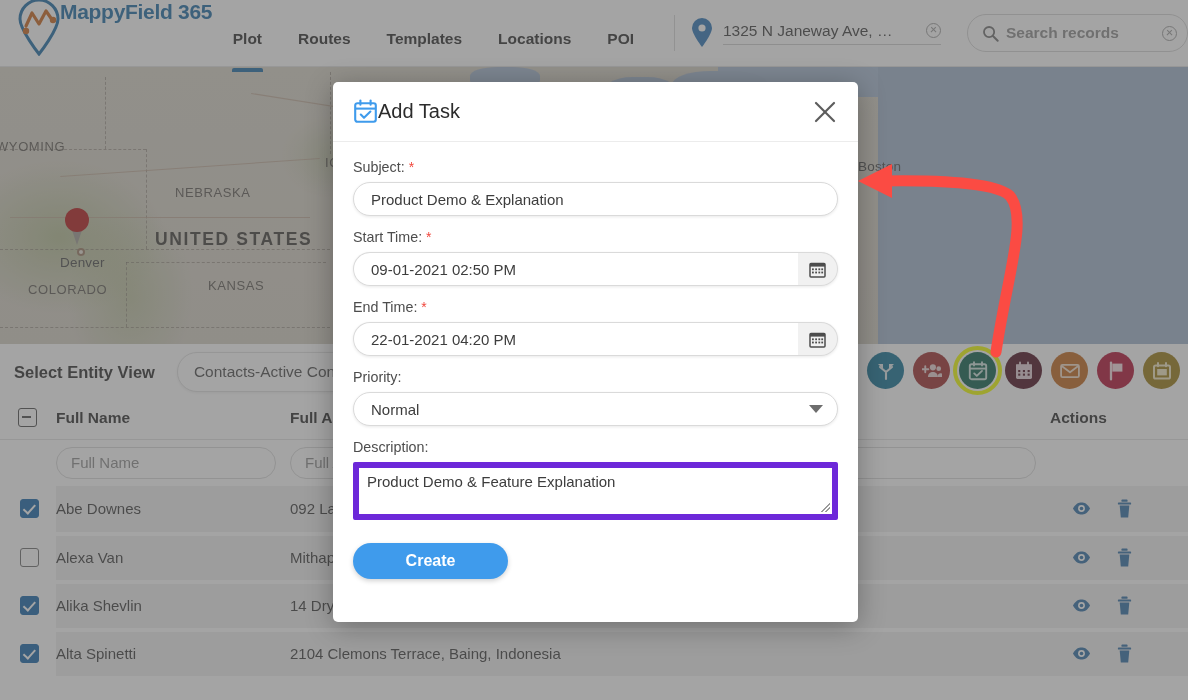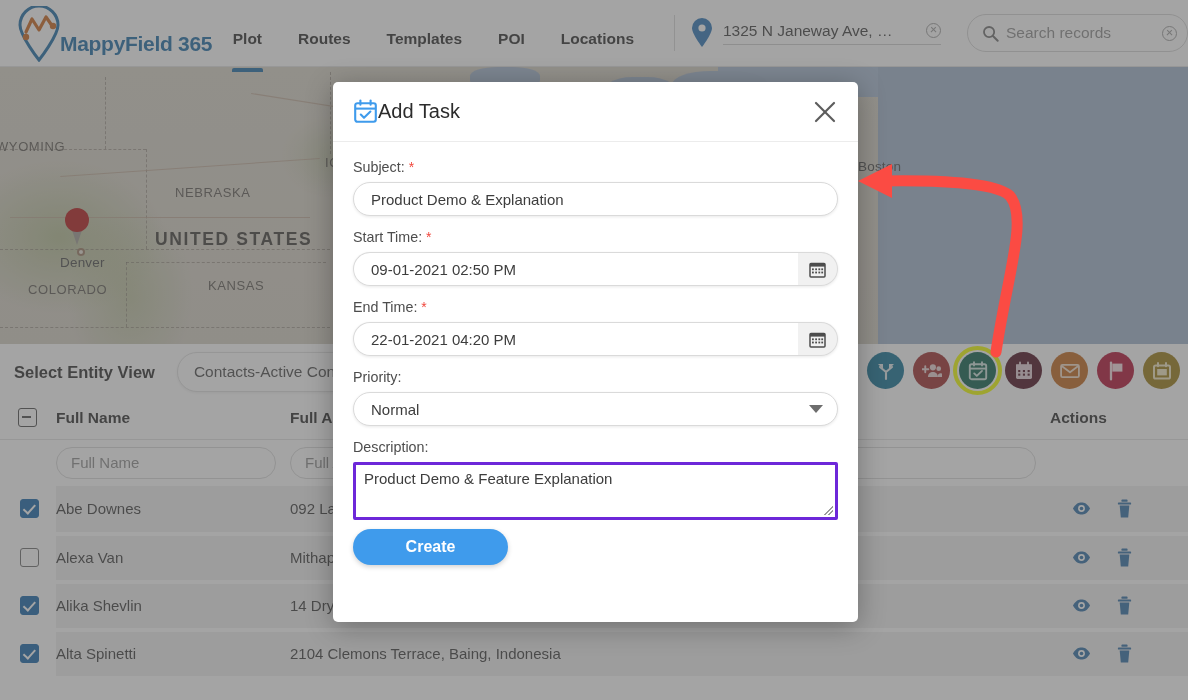--- a/index.html
+++ b/index.html
@@ -21,21 +21,21 @@
   
   .topnav {
     position: absolute; top: 0; left: 0;
     width: 1188px; height: 67px;
     background: #ffffff;
     display: flex; align-items: center;
     border-bottom: 1px solid #e3e3e3;
     z-index: 3;
   }
   .brand {
-    display: flex; align-items: flex-end;
+    display: flex; align-items: flex-start;
     padding-left: 14px; width: 224px;
     height: 100%;
   }
   .brand-logo { width: 50px; height: 56px; margin-bottom: 4px; }
   .brand-name {
     font-size: 21px; font-weight: 600; color: #1b6aa5;
     letter-spacing: -0.3px; margin-bottom: 10px; margin-left: -4px;
   }
   .navlinks { display: flex; align-items: center; height: 100%; margin-top: 11px; }
   .navlink {
@@ -79,21 +79,21 @@
     width: 7px; height: 1.4px; background: #9b9b9b;
     transform: rotate(-45deg);
   }
   .searchbox {
     margin-left: 26px;
     height: 38px; width: 230px;
     border: 1px solid #d5d5d5; border-radius: 19px;
     display: flex; align-items: center; padding: 0 10px 0 14px;
   }
   .search-ico { width: 17px; height: 17px; flex: none; }
-  .search-ph { font-size: 15.5px; color: #8d8d8d; margin-left: 7px; flex: 1; }
+  .search-ph { font-size: 15.5px; color: #8d8d8d; margin-left: 7px; flex: 1; font-weight: bold; }
 
   
   .map {
     position: absolute; top: 67px; left: 0;
     width: 1188px; height: 277px;
     background: #7dd3fc;
     overflow: hidden;
   }
   .map-land {
     position: absolute; inset: 0;
@@ -281,23 +281,23 @@
     box-shadow: 0 1px 3px rgba(0,0,0,.09);
     margin-bottom: 13px; cursor: pointer;
   }
   .caret {
     margin-left: auto;
     width: 0; height: 0;
     border-left: 7px solid transparent; border-right: 7px solid transparent;
     border-top: 8px solid #6d6d6d;
   }
   .ta {
-    height: 58px; border: 3px solid #6d28d9; border-radius: 2px;
+    height: 58px; border: 6px solid #6d28d9; border-radius: 2px;
     background: #fff; padding: 5px 8px; font-size: 15px; color: #3d3d3d;
-    margin-bottom: 9px; position: relative; overflow: hidden;
+    margin-bottom: 23px; position: relative; overflow: hidden;
   }
   .ta::after {
     content: ""; position: absolute; right: 2px; bottom: 2px;
     width: 9px; height: 9px;
     background:
       linear-gradient(135deg, transparent 46%, #9b9b9b 46%, #9b9b9b 56%, transparent 56%),
       linear-gradient(135deg, transparent 70%, #9b9b9b 70%, #9b9b9b 80%, transparent 80%);
   }
   .btn-create {
     height: 36px; width: 155px; border: none; border-radius: 18px;
@@ -366,22 +366,22 @@
         <circle cx="12" cy="31" r="3.2" fill="#c9651c"></circle>
         <circle cx="39" cy="20" r="3.2" fill="#c9651c"></circle>
       </svg>
       <span class="brand-name">MappyField 365</span>
     </div>
 
     <div class="navlinks">
       <div class="navlink active">Plot</div>
       <div class="navlink">Routes</div>
       <div class="navlink">Templates</div>
+      <div class="navlink">Locations</div>
       <div class="navlink">POI</div>
-      <div class="navlink">Locations</div>
     </div>
 
     <div class="nav-divider"></div>
 
     <div class="locbox">
       <svg class="pin-svg" viewBox="0 0 26 30">
         <path d="M13 29 C13 29 23 16 23 10 A10 10 0 1 0 3 10 C3 16 13 29 13 29 Z" fill="#2a74b5"></path>
         <circle cx="13" cy="10" r="3.6" fill="#ffffff"></circle>
       </svg>
       <div class="loc-input-wrap">

